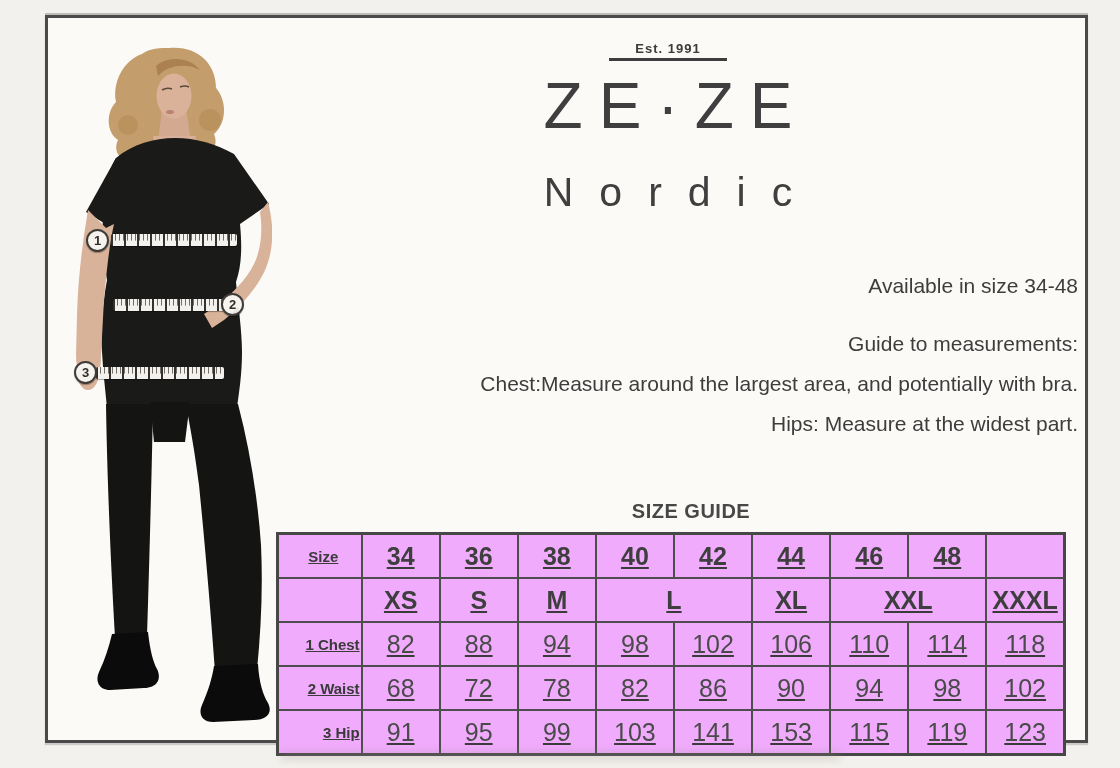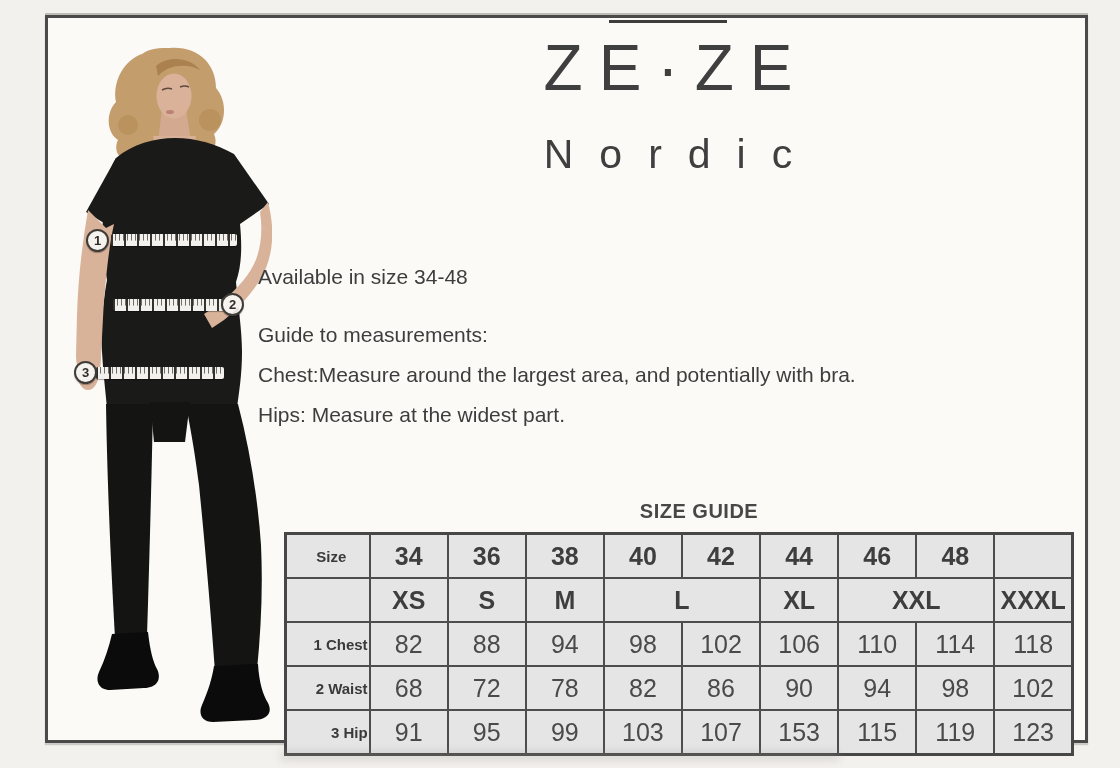--- a/index.html
+++ b/index.html
@@ -44,34 +44,34 @@
   .est{ margin-top:23px; font-size:13px; font-weight:700; letter-spacing:1px; color:#3a3a3a; }
   .est-rule{ width:118px; height:3px; background:#3d3d3d; margin:2px auto 0; }
   .brand-name{
     margin-top:8px; font-size:64px; font-weight:400; letter-spacing:16px;
     padding-left:16px; color:#3f3f3f;
   }
   .brand-sub{
     margin-top:26px; font-size:41px; font-weight:400; letter-spacing:26px;
     padding-left:26px; color:#3f3f3f;
   }
-  .notes{ position:absolute; left:210px; top:247px; width:820px; text-align:left; }
+  .notes{ position:absolute; left:210px; top:256px; width:820px; text-align:right; }
   .notes p{ margin:0; font-size:21px; line-height:23px; color:#3d3d3d; }
   .notes .availability{ margin-bottom:35px; }
   .notes .guide-heading{ margin-bottom:17px; }
   .notes .chest-note{ margin-bottom:17px; }
   
-  .table-wrap{ position:absolute; left:236px; top:482px; width:790px; }
+  .table-wrap{ position:absolute; left:228px; top:482px; width:790px; }
   .size-title{
     text-align:center; padding-left:40px; font-size:20px; font-weight:700;
     letter-spacing:.5px; color:#474747; margin-bottom:9px;
   }
   table.size-table{
     border-collapse:collapse; table-layout:fixed; width:790px;
-    border:3px solid #474747; background:#e5e5e5;
+    border:3px solid #474747; background:#f0abfc;text-decoration:underline;
   }
   .size-table td{
     border:2px solid #4d4d4d; text-align:center; height:40px;
     font-size:25px; color:#3e3e3e; overflow:hidden; white-space:nowrap;
   }
   .size-table td.hd{ font-weight:700; }
   .size-table td.lbl{
     font-size:15px; font-weight:700; text-align:right; padding-left:8px; color:#3a3a3a;
   }
   .size-table td.val{ font-weight:400; color:#4a4a4a; }
@@ -127,20 +127,21 @@
     <div class="marker" style="left:28px; top:199px;">1</div>
 
     <div class="tape" style="left:55px; top:269px; width:112px;"></div>
     <div class="marker" style="left:163px; top:263px;">2</div>
 
     <div class="tape" style="left:38px; top:337px; width:128px;"></div>
     <div class="marker" style="left:16px; top:331px;">3</div>
   </div>
 
   <div class="right-col">
+    <div class="est">Est. 1991</div>
     <div class="est-rule"></div>
     <div class="brand-name">ZE·ZE</div>
     <div class="brand-sub">Nordic</div>
   </div>
 
   <div class="notes">
     <p class="availability">Available in size 34-48</p>
     <p class="guide-heading">Guide to measurements:</p>
     <p class="chest-note">Chest:Measure around the largest area, and potentially with bra.</p>
     <p class="hips-note">Hips: Measure at the widest part.</p>
@@ -207,21 +208,21 @@
           <td class="val">94</td>
           <td class="val">98</td>
           <td class="val">102</td>
         </tr>
         <tr>
           <td class="lbl">3 Hip</td>
           <td class="val">91</td>
           <td class="val">95</td>
           <td class="val">99</td>
           <td class="val">103</td>
-          <td class="val">107</td>
+          <td class="val">141</td>
           <td class="val">153</td>
           <td class="val">115</td>
           <td class="val">119</td>
           <td class="val">123</td>
         </tr>
       </tbody>
     </table>
   </div>
 
 </div>

